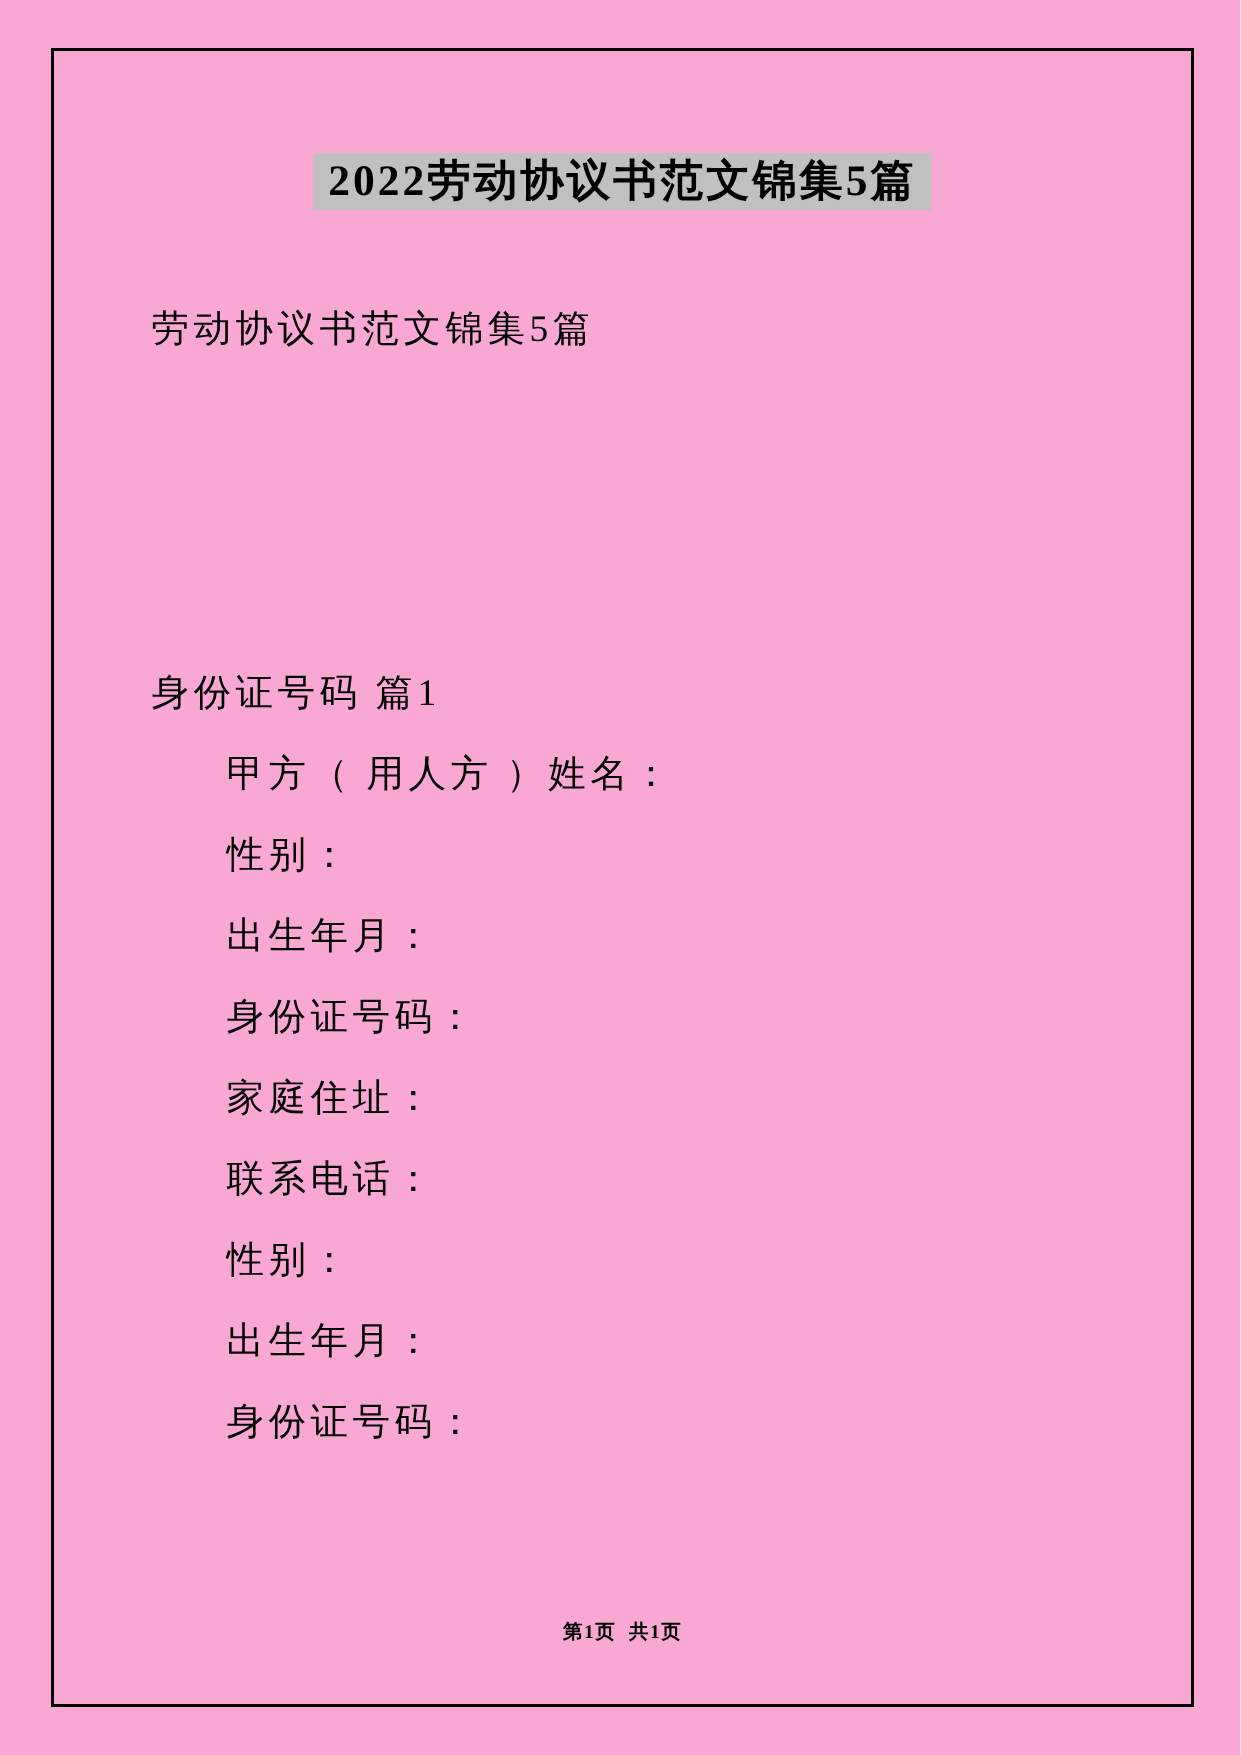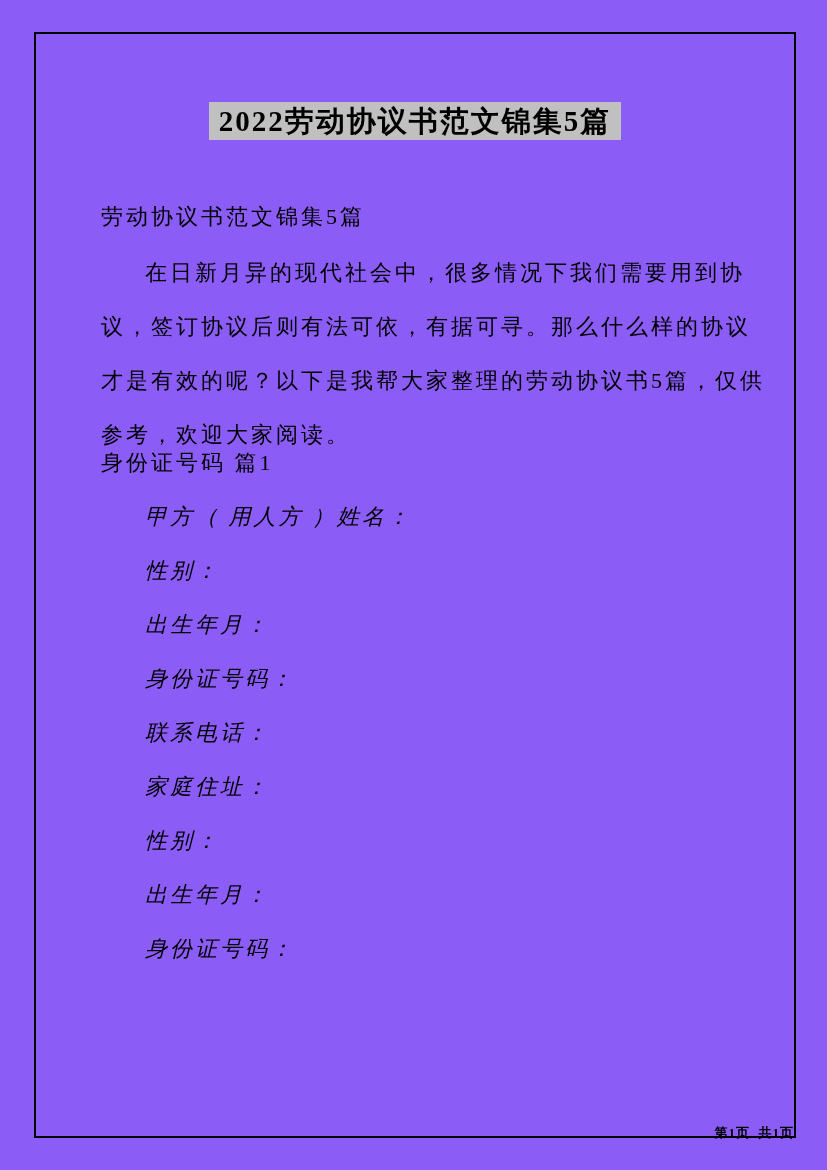--- a/index.html
+++ b/index.html
@@ -38,67 +38,65 @@
     font-weight: bold;
     line-height: 38px;
     letter-spacing: 2px;
     padding: 0 10px;
     white-space: nowrap;
   }
   .bodytext {
     position: absolute;
     left: 65px;
     width: 664px;
-    font-size: 22px;
+    font-size: 25px;
     line-height: 54px;
     letter-spacing: 3px;
     text-align: left;
   }
   .bodytext p { margin: 0; }
   .lead-para  { top: 134px; }
   .intro-para { top: 190px; text-indent: 2em; }
   .rest-block { top: 402px; }
-  .form-line  { text-indent: 2em; white-space: pre; font-style: italic; }
+  .form-line  { text-indent: 2em; white-space: pre; }
   .section-heading { white-space: pre; }
   .footer {
     position: absolute;
     left: 0;
     top: 1046px;
     width: 100%;
-    text-align: right;
+    text-align: center;
     font-size: 13px;
     font-weight: bold;
     line-height: 16px;
     letter-spacing: 1px;
     white-space: pre;
-    margin-top: 45px;
   }
 </style>
 </head>
 <body>
 
-<div class="page" style="background: #8b5cf6; color: rgb(0, 0, 0);">
+<div class="page" style="background: #f9a8d4; color: rgb(0, 0, 0);">
   <div class="frame" style="border-color: rgb(0, 0, 0);">
 
     <div class="title-row">
       <span class="title-highlight" style="background: rgb(192, 192, 192);">2022劳动协议书范文锦集5篇</span>
     </div>
 
     <p class="bodytext lead-para">劳动协议书范文锦集5篇</p>
 
-    <p class="bodytext intro-para">在日新月异的现代社会中，很多情况下我们需要用到协议，签订协议后则有法可依，有据可寻。那么什么样的协议才是有效的呢？以下是我帮大家整理的劳动协议书5篇，仅供参考，欢迎大家阅读。</p>
 
     <div class="bodytext rest-block">
       <p class="section-heading">身份证号码 篇1</p>
       <p class="form-line">甲方（ 用人方 ）姓名：</p>
       <p class="form-line">性别：</p>
       <p class="form-line">出生年月：</p>
       <p class="form-line">身份证号码：</p>
+      <p class="form-line">家庭住址：</p>
       <p class="form-line">联系电话：</p>
-      <p class="form-line">家庭住址：</p>
       <p class="form-line">性别：</p>
       <p class="form-line">出生年月：</p>
       <p class="form-line">身份证号码：</p>
     </div>
 
     <div class="footer">第1页  共1页</div>
 
   </div>
 </div>
 

